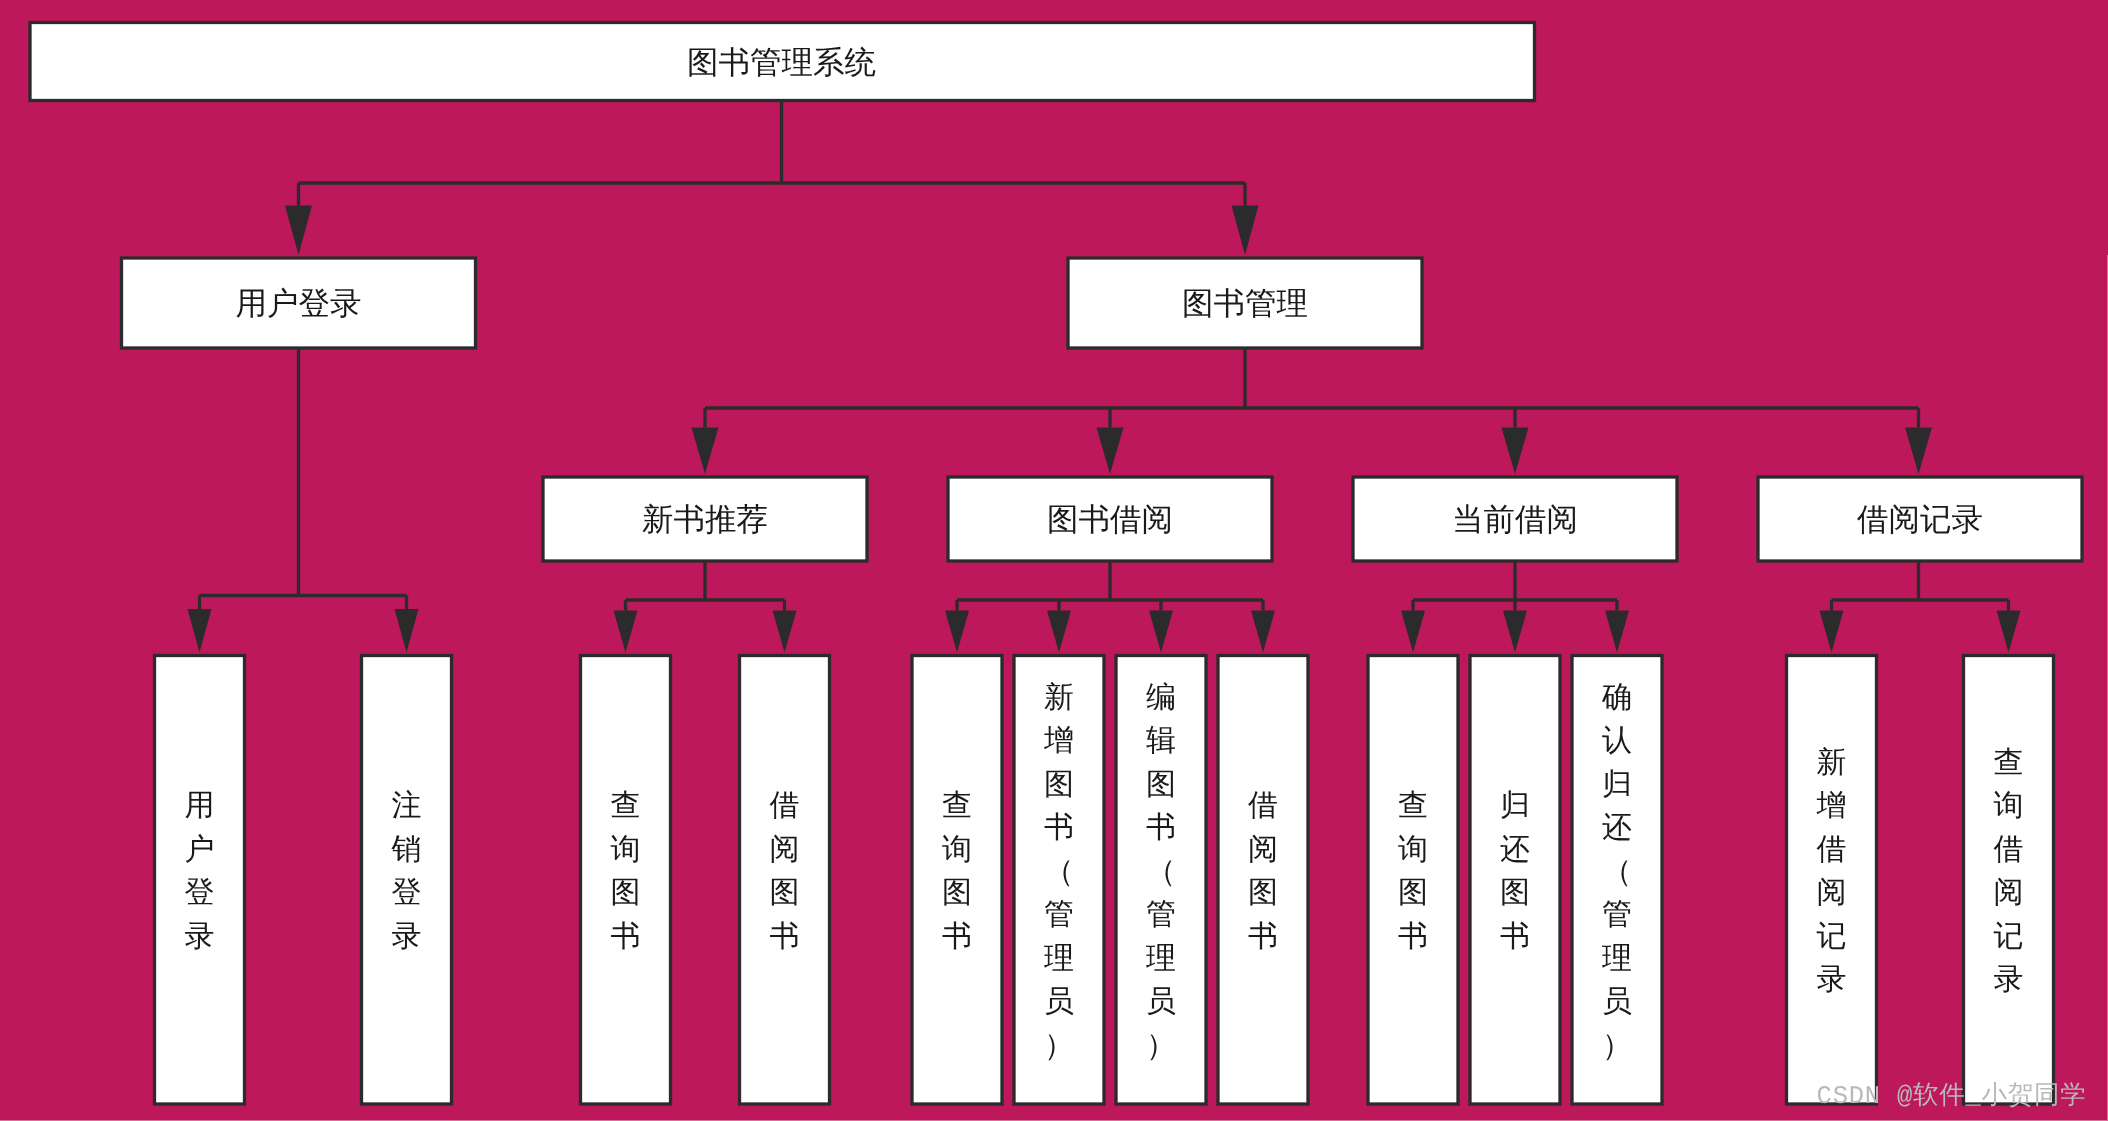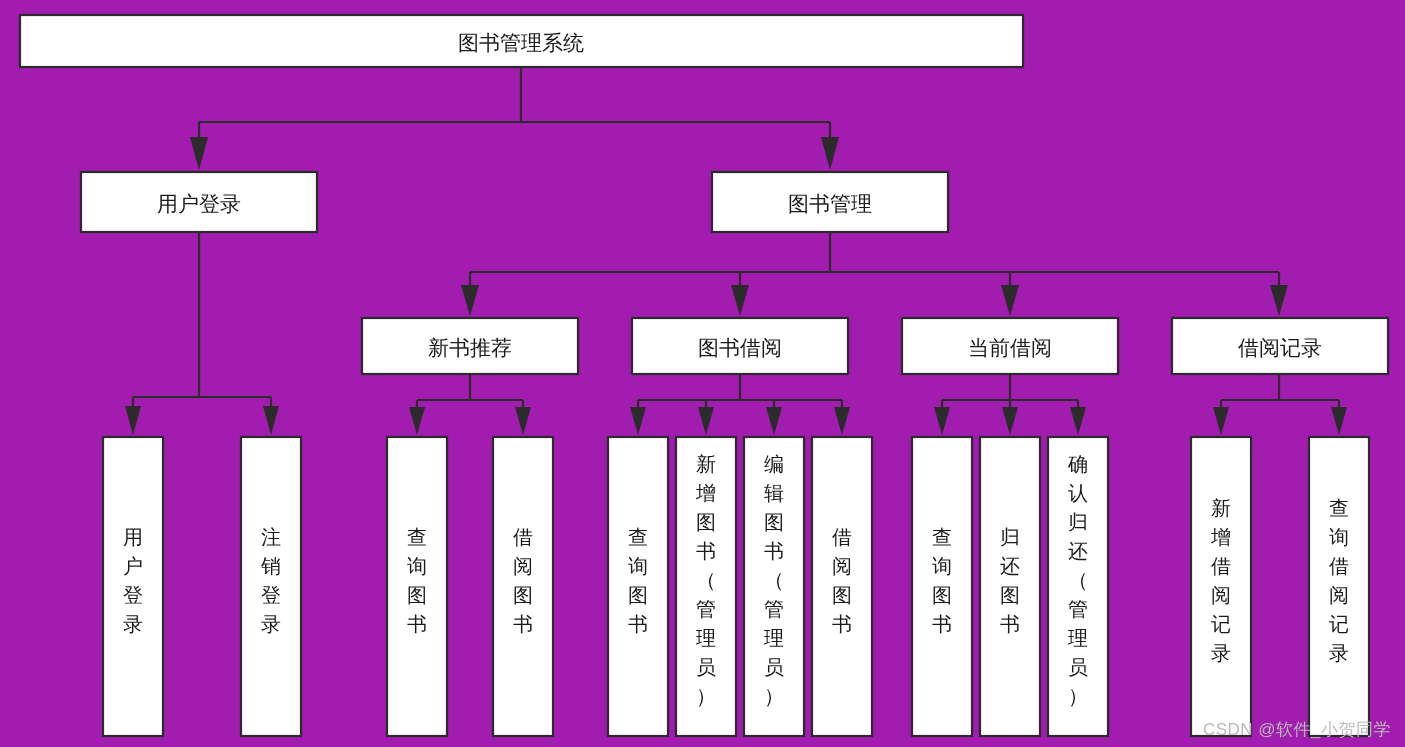--- a/index.html
+++ b/index.html
@@ -10,21 +10,21 @@
   body {
     width: 1405px;
     height: 747px;
     font-family: "Liberation Sans", "DejaVu Sans", sans-serif;
     overflow: hidden;
   }
   #diagram-root {
     position: relative;
     width: 1405px;
     height: 747px;
-    background: #a21caf;
+    background: #be185d;
   }
   svg#tree-svg {
     position: absolute;
     left: 0;
     top: 0;
     width: 1405px;
     height: 747px;
     display: block;
   }
   .node-rect {
@@ -52,21 +52,21 @@
   .node-label-v {
     font-family: "Liberation Sans", "DejaVu Sans", sans-serif;
     font-size: 20px;
     fill: #1a1a1a;
     text-anchor: middle;
   }
   .watermark {
     position: absolute;
     right: 14px;
     bottom: 6px;
-    font-family: Liberation Sans, sans-serif;
+    font-family: Liberation Mono, monospace;
     font-size: 17px;
     color: #b9b9b9;
     letter-spacing: 0.5px;
     white-space: nowrap;
     user-select: none;
   }
 </style>
 </head>
 <body>
 

